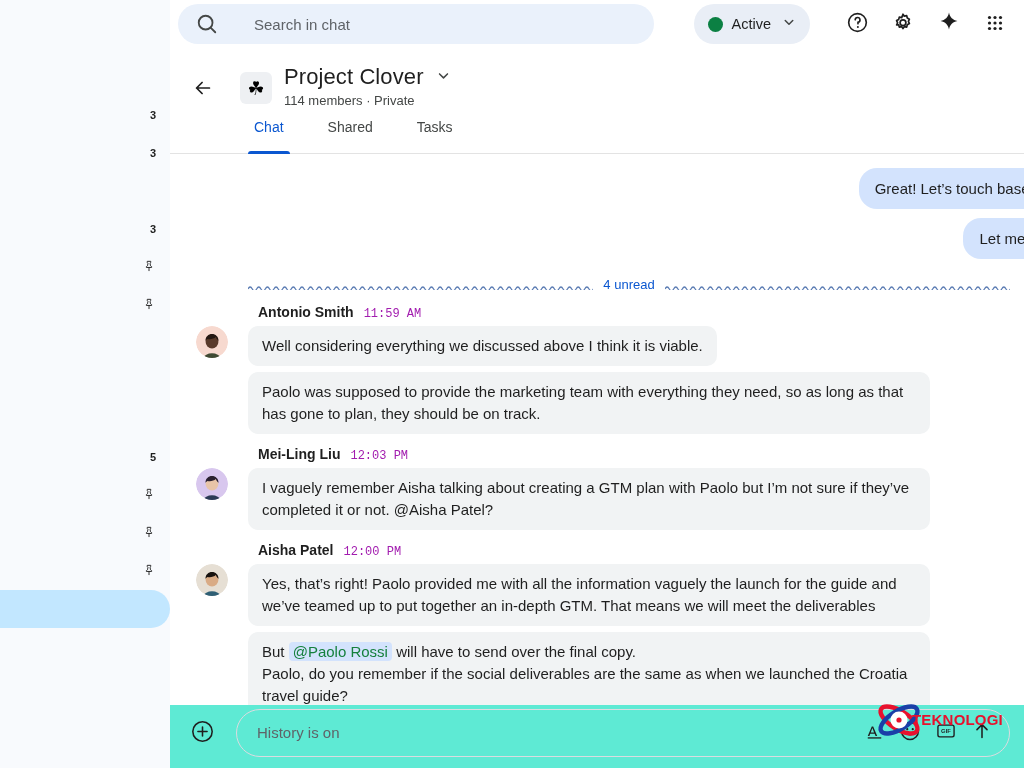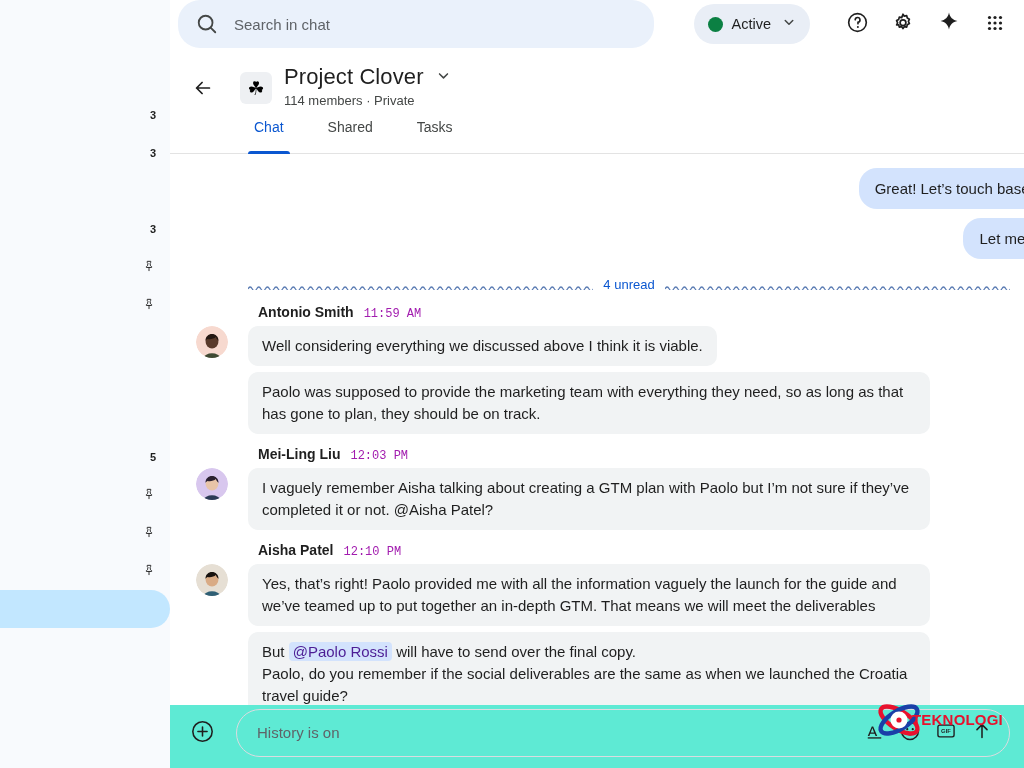--- a/index.html
+++ b/index.html
@@ -61,26 +61,27 @@
 
   
   .topbar {
     height: 48px; flex: none;
     display: flex; align-items: center;
     padding: 0 8px 0 8px;
     background: #ffffff;
     position: relative; z-index: 5;
   }
   .search-pill {
-    width: 492px; height: 48px;
+    width: 492px; height: 40px;
     background: #eaf1fb;
     border-radius: 22px;
     display: flex; align-items: center;
     padding: 0 18px;
     margin-left: 0px;
+    gap: 20px;
   }
   .search-pill .s-icon { width: 22px; height: 22px; flex: none; margin-right: 16px; }
   .search-pill input {
     border: 0; outline: 0; background: transparent;
     font-family: "Liberation Sans", sans-serif;
     font-size: 15px; color: #444746;
     width: 100%;
   }
   .search-pill input::placeholder { color: #5f6368; }
 
@@ -175,21 +176,21 @@
   .time { font-size: 12px; color: #a21caf; font-family: Liberation Mono, monospace; }
   .bub-in {
     background: #f1f3f4; color: #1f1f1f;
     font-size: 15px; line-height: 22px;
     padding: 9px 14px; border-radius: 10px;
     display: inline-block;
     margin-bottom: 6px;
     max-width: 682px;
   }
   .mention {
-    background: #d3e3fd; color: #4c1d95;
+    background: #d3e3fd; color: #15803d;
     border-radius: 4px; padding: 1px 4px;
   }
 
   
   .composer {
     flex: none; height: 63px;
     display: flex; align-items: center;
     padding: 0 14px 8px 14px;
     background: #5eead4;
     position: relative;
@@ -476,21 +477,21 @@
           <div class="msg-group">
             <div class="avatar"><svg viewBox="0 0 40 40" width="32" height="32">
                 <circle cx="20" cy="20" r="20" fill="#e6dfd4"></circle>
                 <path d="M20 34c-6 0-11 3.4-12.6 7.5h25.2C31 37.4 26 34 20 34z" fill="#2f5f74"></path>
                 <circle cx="20" cy="20" r="8" fill="#d9ab85"></circle>
                 <path d="M11.8 18.5c0-5.2 3.7-8.6 8.2-8.6s8.2 3.4 8.2 8.6c-1.6-1.1-3-3.2-3.4-4.6-2.1 2.3-7.7 3.3-10.4 2.2-.9.5-1.8 1.4-2.6 2.4z" fill="#17120f"></path>
               </svg></div>
             <div class="grp-body">
               <div class="grp-head">
                 <span class="sender">Aisha Patel</span>
-                <span class="time">12:10 PM</span>
+                <span class="time">12:00 PM</span>
               </div>
               <div><div class="bub-in">Yes, that’s right! Paolo provided me with all the information vaguely the launch for the guide and we’ve teamed up to put together an in-depth GTM. That means we will meet the deliverables</div></div>
               <div><div class="bub-in"><span>But </span><span class="mention">@Paolo Rossi</span><span style="white-space: pre-line;"> will have to send over the final copy.
 Paolo, do you remember if the social deliverables are the same as when we launched the Croatia travel guide?</span></div></div>
             </div>
           </div>
         </div>
     </div>
 
     <div class="composer">

